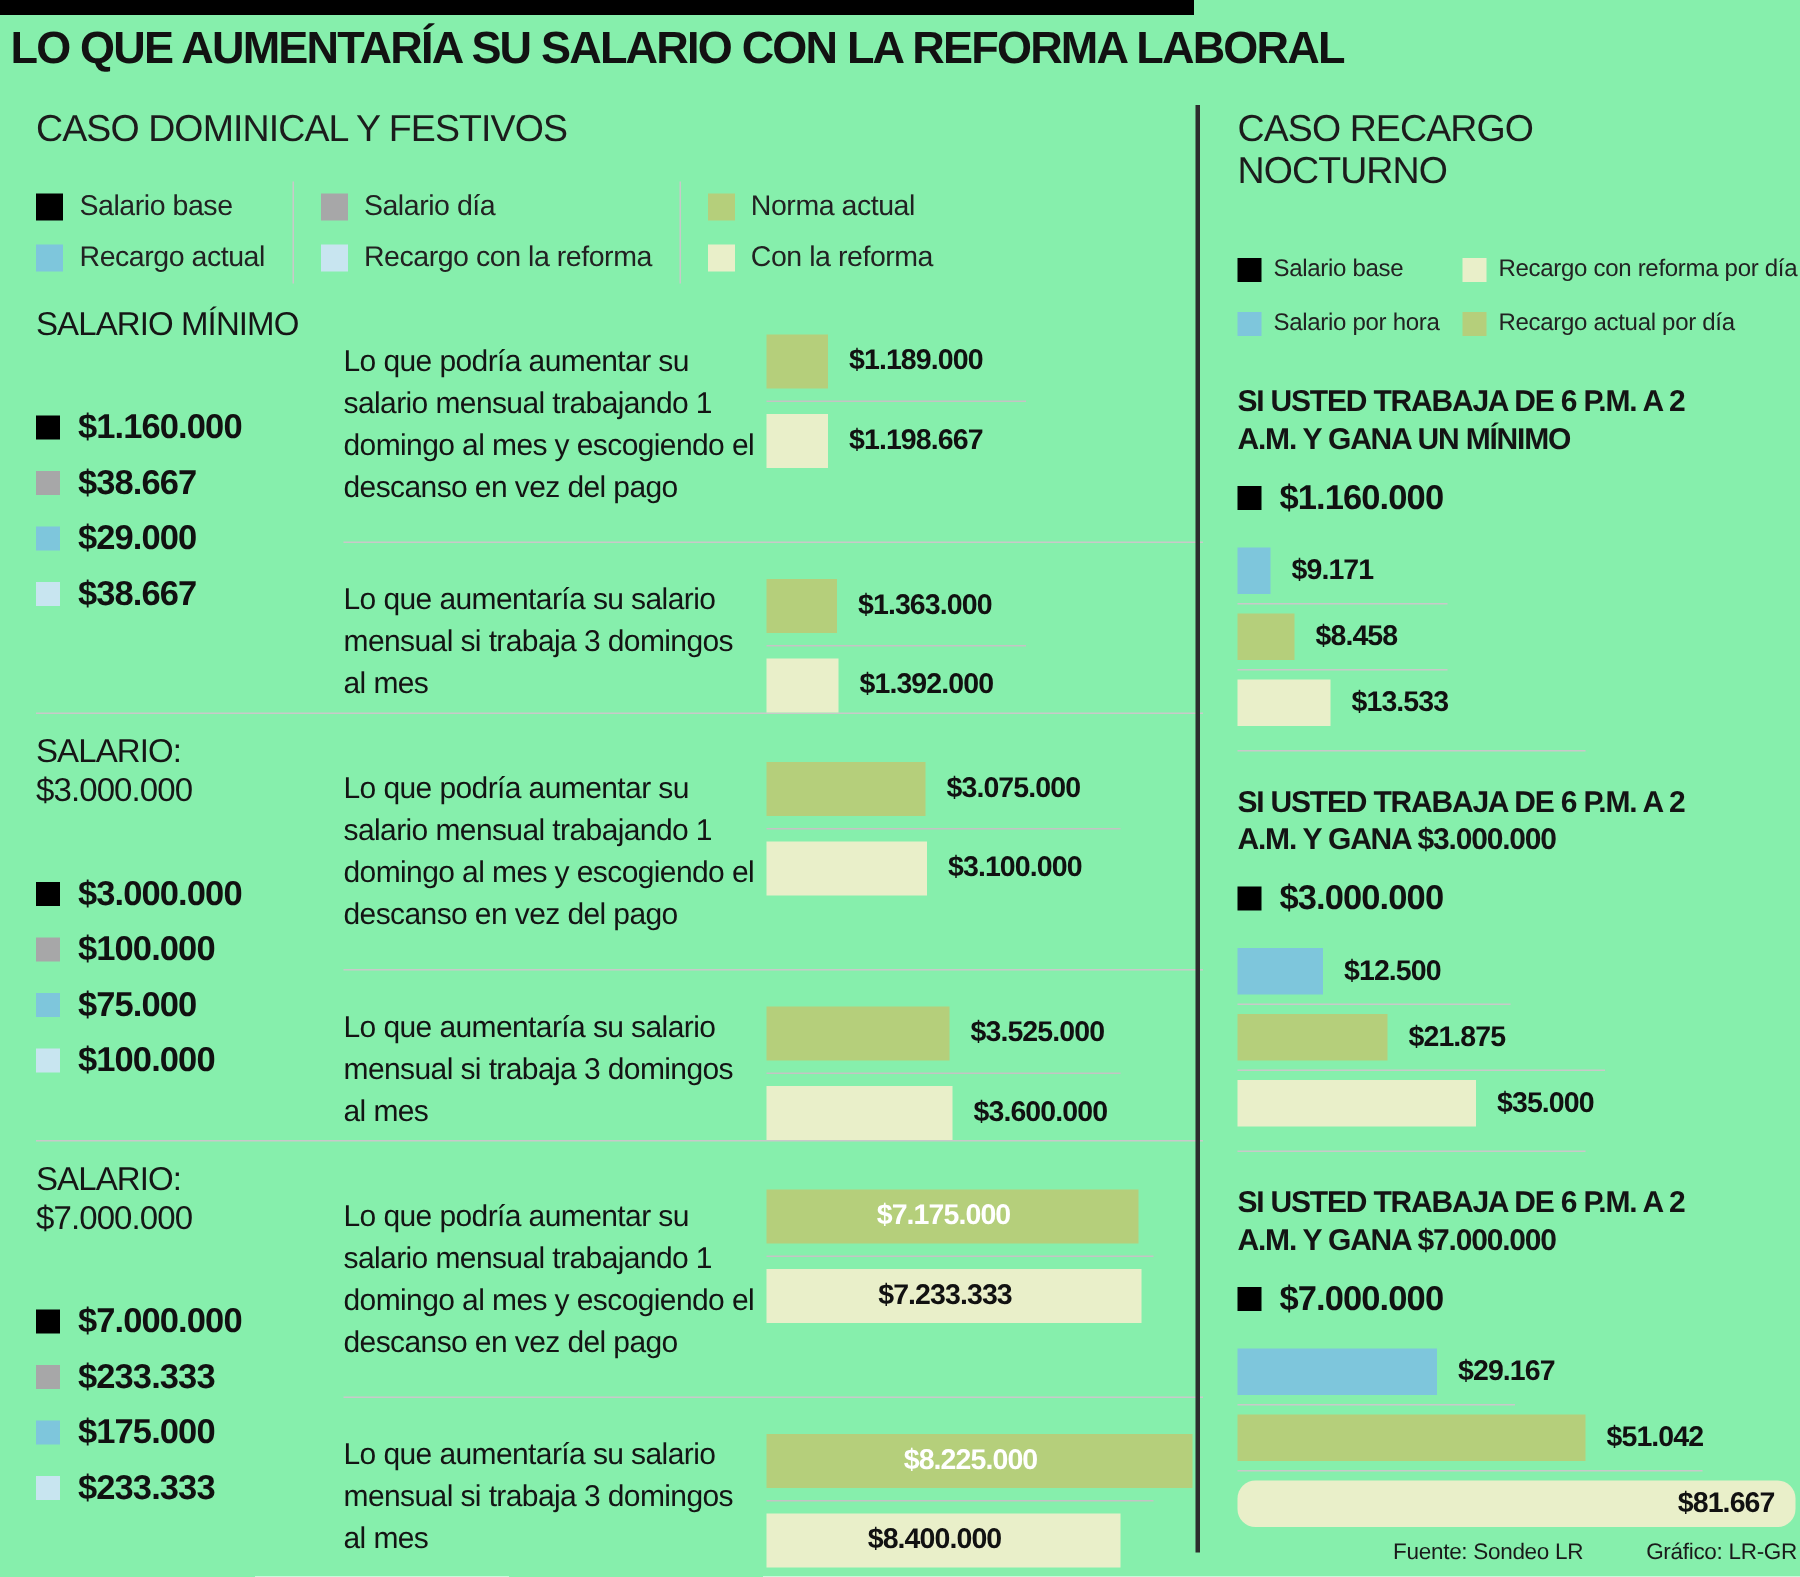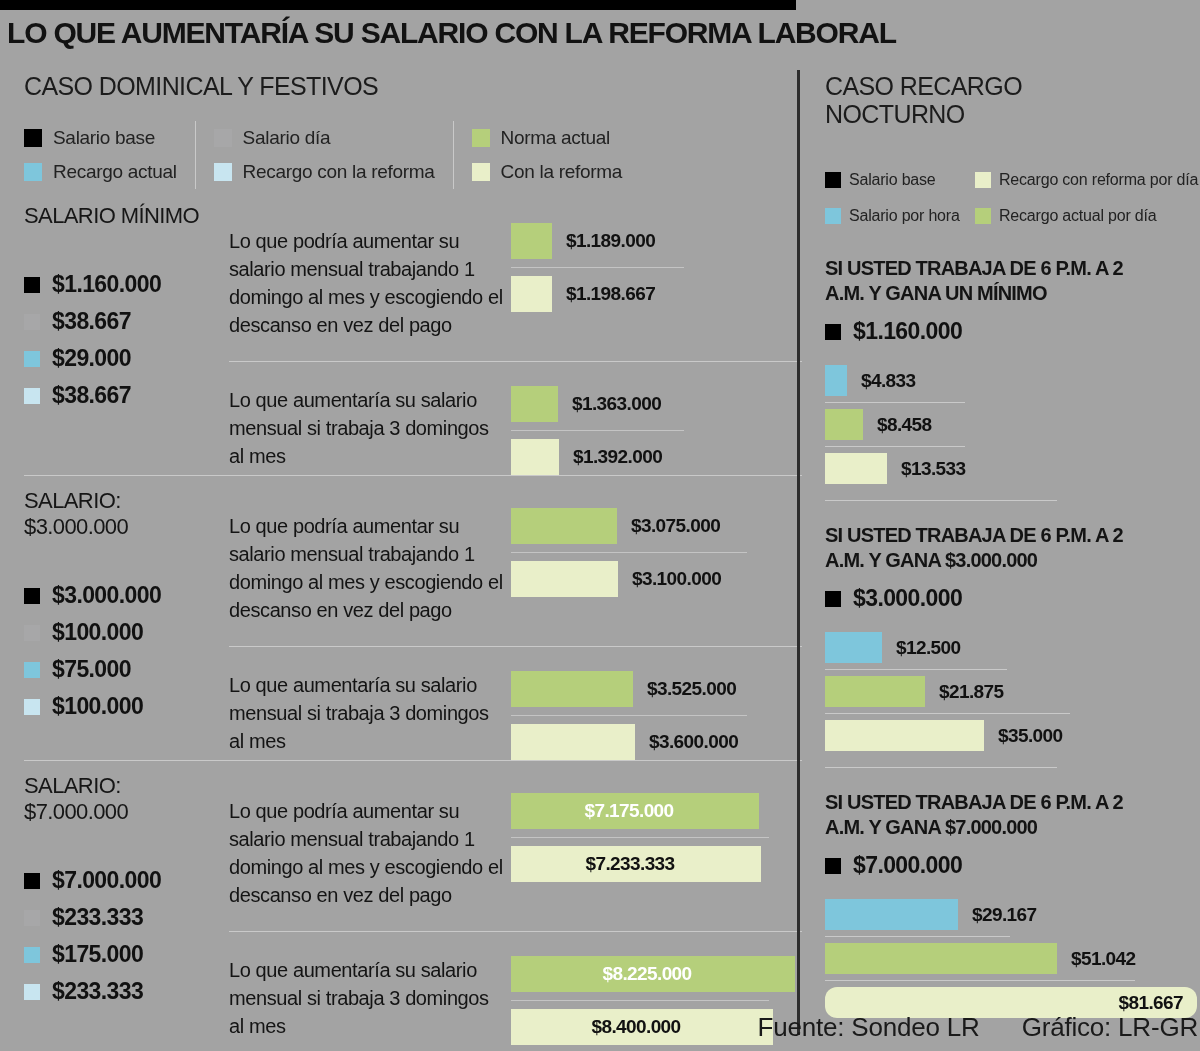--- a/index.html
+++ b/index.html
@@ -1,16 +1,16 @@
 <!DOCTYPE html>
 <html><head>
 <meta charset="utf-8">
 <style>
   html,body{margin:0;padding:0;background:#fff;}
-  .canvas{position:relative;width:1200px;height:1051px;background:#a3a3a3;overflow:hidden;
+  .canvas{position:relative;width:1200px;height:1051px;background:#86efac;overflow:hidden;
           font-family:"Liberation Sans","DejaVu Sans",sans-serif;color:#111;}
   .topbar{position:absolute;left:0;top:0;width:796px;height:10px;background:#000;}
   .main-title{position:absolute;left:7px;top:16px;margin:0;font-size:30px;font-weight:700;
               letter-spacing:-1.2px;color:#121212;white-space:nowrap;}
   .v-divider{position:absolute;left:797px;top:70px;width:3px;height:965px;background:#2d2d2d;}
 
   
   .left-col{position:absolute;left:8px;top:72px;width:778px;margin-left:16px;}
   .section-title{margin:0;font-size:25px;font-weight:400;letter-spacing:-0.6px;color:#1c1c1c;}
   .legend{display:flex;margin-top:20px;}
@@ -62,21 +62,21 @@
   .r-bars{margin-top:20px;}
   .r-bar-row{display:flex;align-items:center;height:31px;}
   .r-bar{height:31px;flex-shrink:0;}
   .r-bar.inside{display:flex;align-items:center;justify-content:flex-end;
                 padding-right:14px;box-sizing:border-box;border-radius:12px;}
   .r-line{border-bottom:1px solid #c9c9c9;margin:6px 0;}
   .rl-1{width:140px;} .rl-2a{width:182px;} .rl-2b{width:245px;}
   .rl-3a{width:185px;} .rl-3b{width:310px;}
 
   .footer{position:absolute;right:2px;bottom:8px;display:flex;gap:42px;
-          font-size:26px;letter-spacing:-0.2px;color:#1a1a1a;}
+          font-size:15px;letter-spacing:-0.2px;color:#1a1a1a;}
 </style>
 </head>
 <body>
 
 <div class="canvas">
   <div class="topbar"></div>
   <h1 class="main-title">LO QUE AUMENTARÍA SU SALARIO CON LA REFORMA LABORAL</h1>
 
   <section class="left-col">
     <h2 class="section-title">CASO DOMINICAL Y FESTIVOS</h2>
@@ -264,21 +264,21 @@
         <div class="subrow second">
           <div class="desc">Lo que aumentaría su salario mensual si trabaja 3 domingos al mes</div>
           <div class="bars">
             <div class="bar-row">
               <div class="bar inside" style="background-color: rgb(181, 207, 123); width: 284px;">
                 <span class="bar-label lab-white">$8.225.000</span>
               </div>
             </div>
             <div class="pair-sep sep3"></div>
             <div class="bar-row">
-              <div class="bar inside" style="background-color: rgb(233, 239, 201); width: 262px;">
+              <div class="bar inside" style="background-color: rgb(233, 239, 201); width: 236px;">
                 <span class="bar-label">$8.400.000</span>
               </div>
             </div>
           </div>
         </div>
       </div>
     </div>
   </section>
 
   <div class="v-divider"></div>
@@ -311,21 +311,21 @@
 
     <div class="r-group">
       <div class="r-header">SI USTED TRABAJA DE 6 P.M. A 2 A.M. Y GANA UN MÍNIMO</div>
       <div class="r-base">
         <span class="swatch" style="background-color: rgb(0, 0, 0);"></span>
         <span class="stat-label">$1.160.000</span>
       </div>
       <div class="r-bars">
         <div class="r-bar-row">
           <div class="r-bar" style="background-color: rgb(126, 198, 220); width: 22px;"></div>
-          <span class="bar-label">$4.833</span>
+          <span class="bar-label">$9.171</span>
         </div>
         <div class="r-line rl-1"></div>
         <div class="r-bar-row">
           <div class="r-bar" style="background-color: rgb(181, 207, 123); width: 38px;"></div>
           <span class="bar-label">$8.458</span>
         </div>
         <div class="r-line rl-1"></div>
         <div class="r-bar-row">
           <div class="r-bar" style="background-color: rgb(233, 239, 201); width: 62px;"></div>
           <span class="bar-label">$13.533</span>

